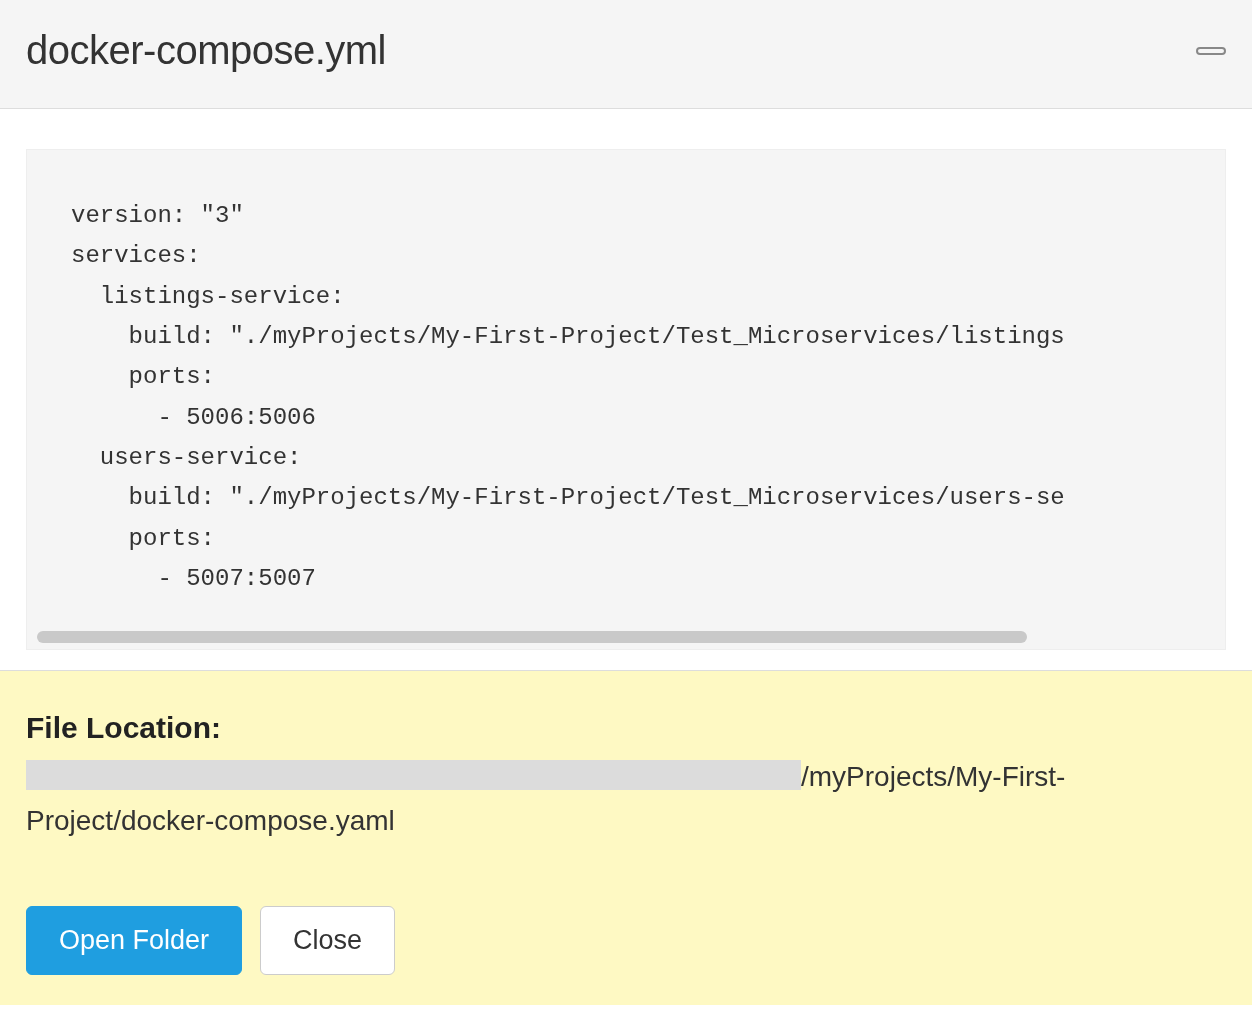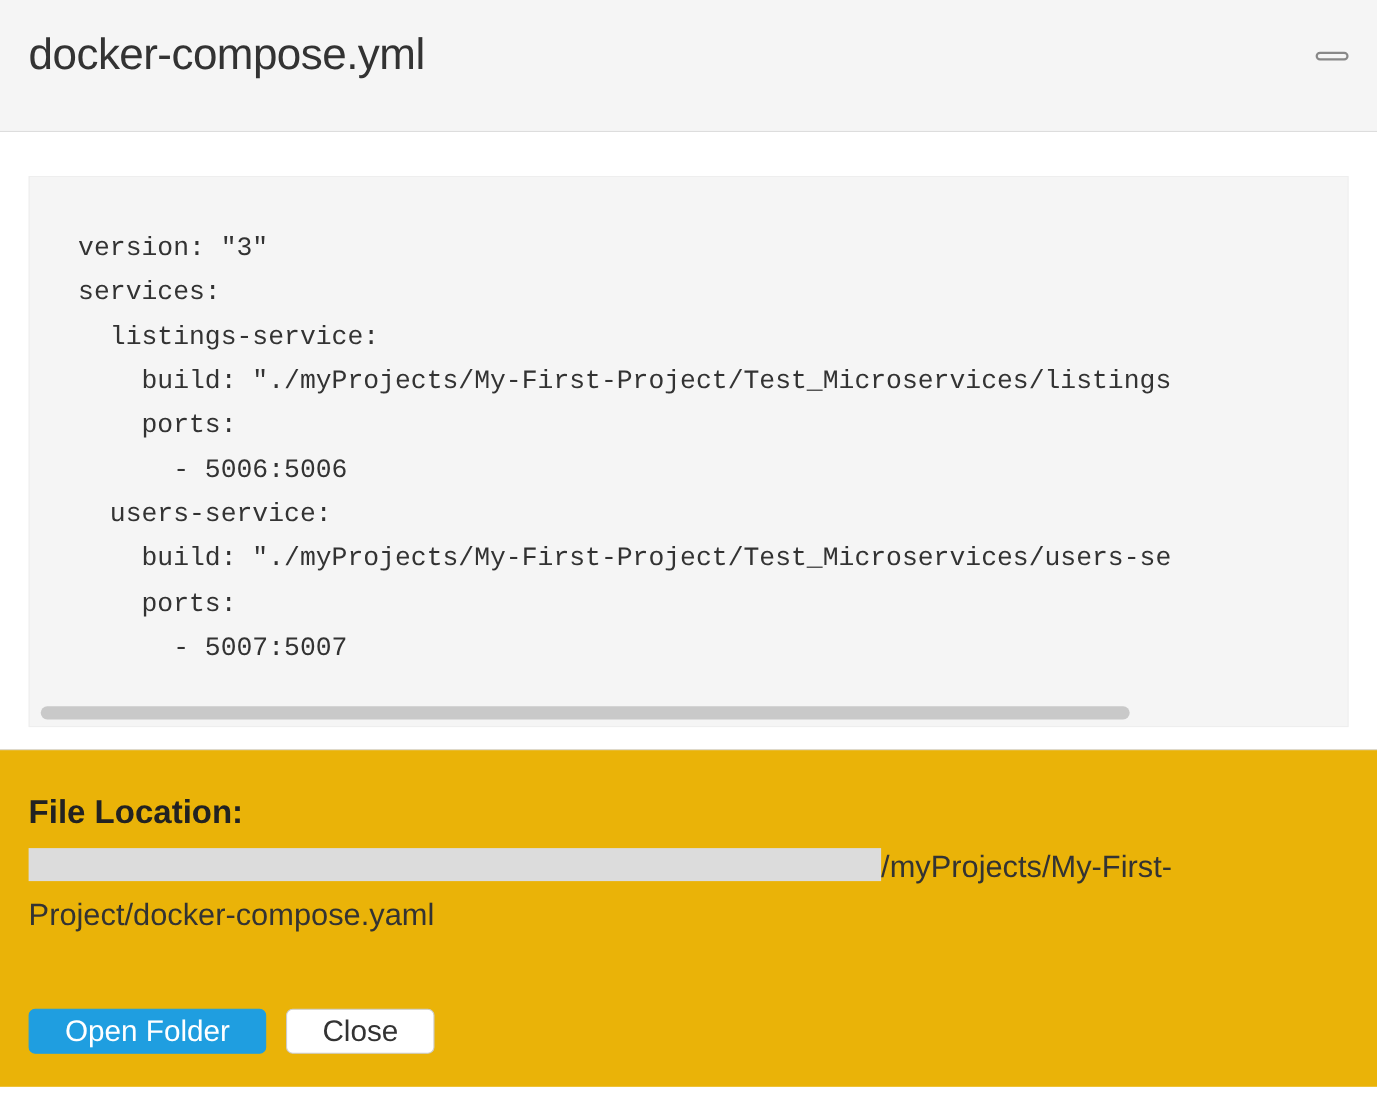--- a/index.html
+++ b/index.html
@@ -10,21 +10,21 @@
     body {
       font-family: -apple-system, BlinkMacSystemFont, "Segoe UI", Helvetica, Arial, sans-serif;
       background: #fff;
       width: 1252px;
       height: 1016px;
       overflow: hidden;
     }
     .header {
       background: #f5f5f5;
       border-bottom: 1px solid #ddd;
-      padding: 28px 26px 46px 26px;
+      padding: 28px 26px 35px 26px;
       display: flex;
       justify-content: space-between;
       align-items: center;
     }
     .title {
       font-size: 40px;
       font-weight: 400;
       color: #333;
       letter-spacing: -0.5px;
     }
@@ -64,21 +64,21 @@
       height: 12px;
       background: transparent;
     }
     .hscroll-thumb {
       height: 12px;
       width: 84%;
       background: #c9c9c9;
       border-radius: 6px;
     }
     .footer {
-      background: #eab308;
+      background: #fef9c3;
       border-top: 1px solid #ddd;
       padding: 40px 26px 30px 26px;
     }
     .file-location-label {
       font-size: 30px;
       font-weight: 700;
       color: #222;
       margin-bottom: 10px;
     }
     .file-location-path {
@@ -95,21 +95,21 @@
       vertical-align: text-bottom;
       position: relative;
       top: -2px;
     }
     .button-row {
       display: flex;
       gap: 18px;
     }
     .btn {
       font-size: 27px;
-      padding: 4px 32px;
+      padding: 18px 32px;
       border-radius: 6px;
       cursor: pointer;
       border: 1px solid transparent;
       font-family: inherit;
     }
     .btn-primary {
       background: #1f9ee0;
       color: #fff;
       border: 1px solid #1f9ee0;
     }

